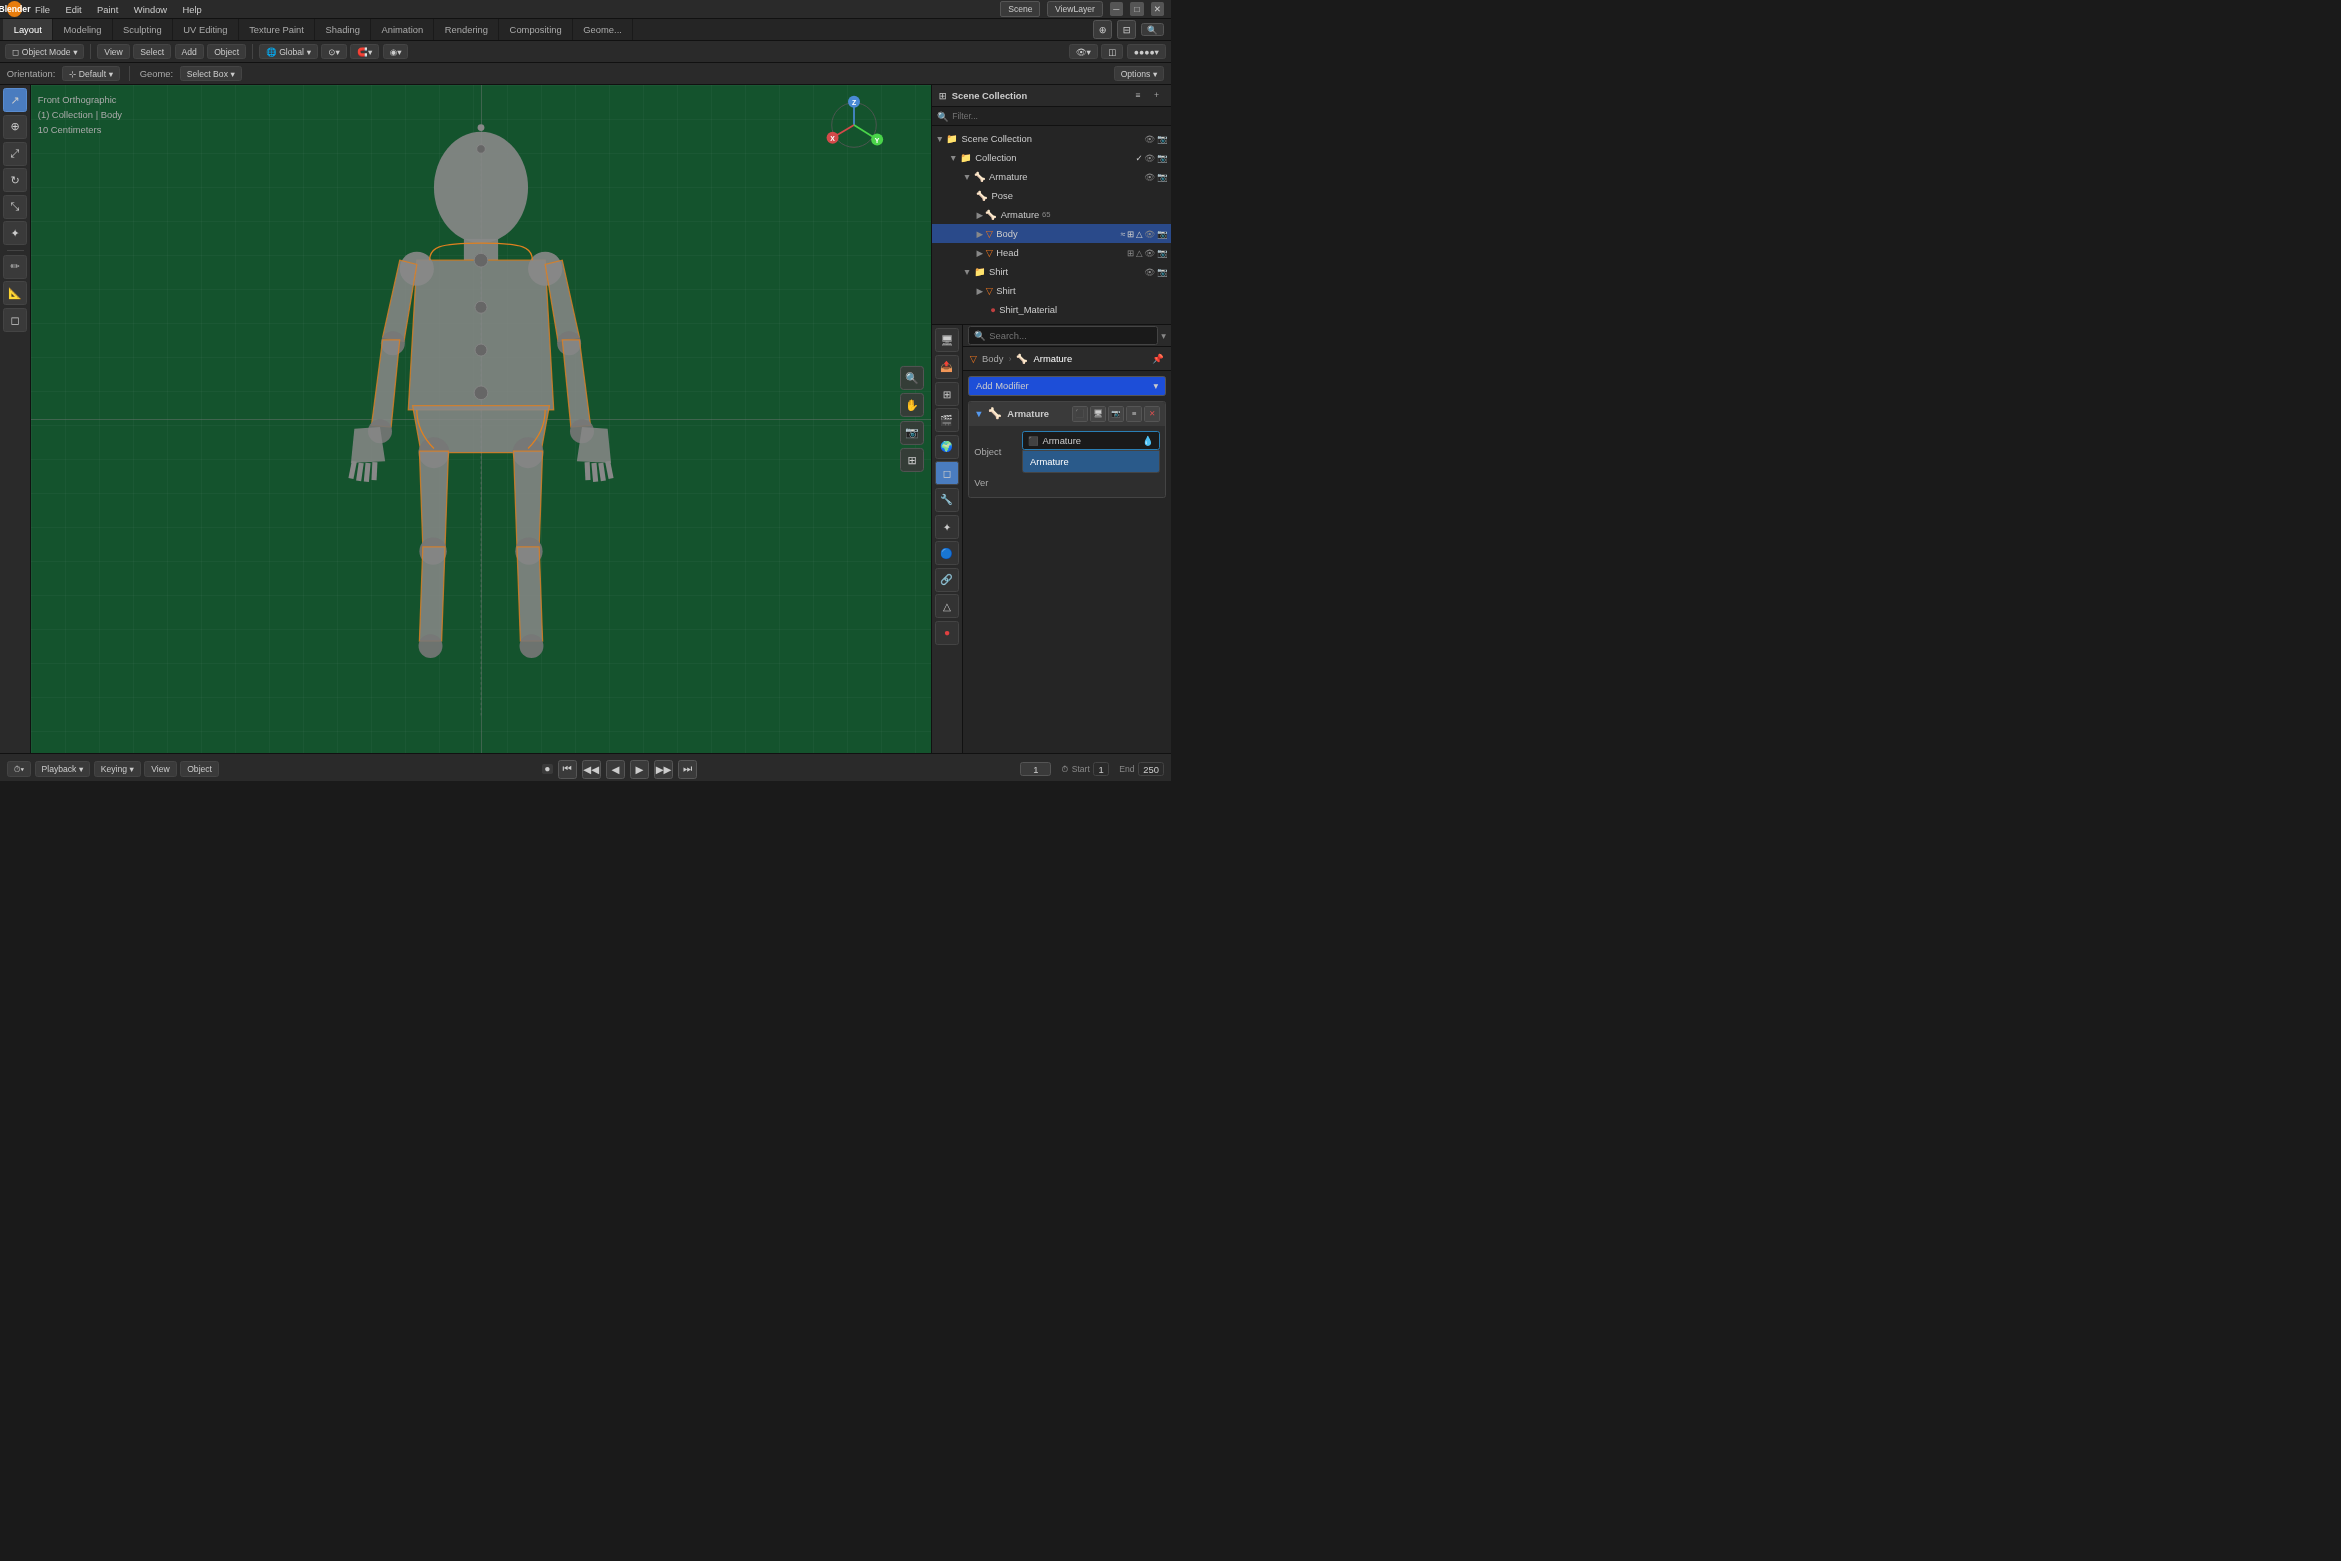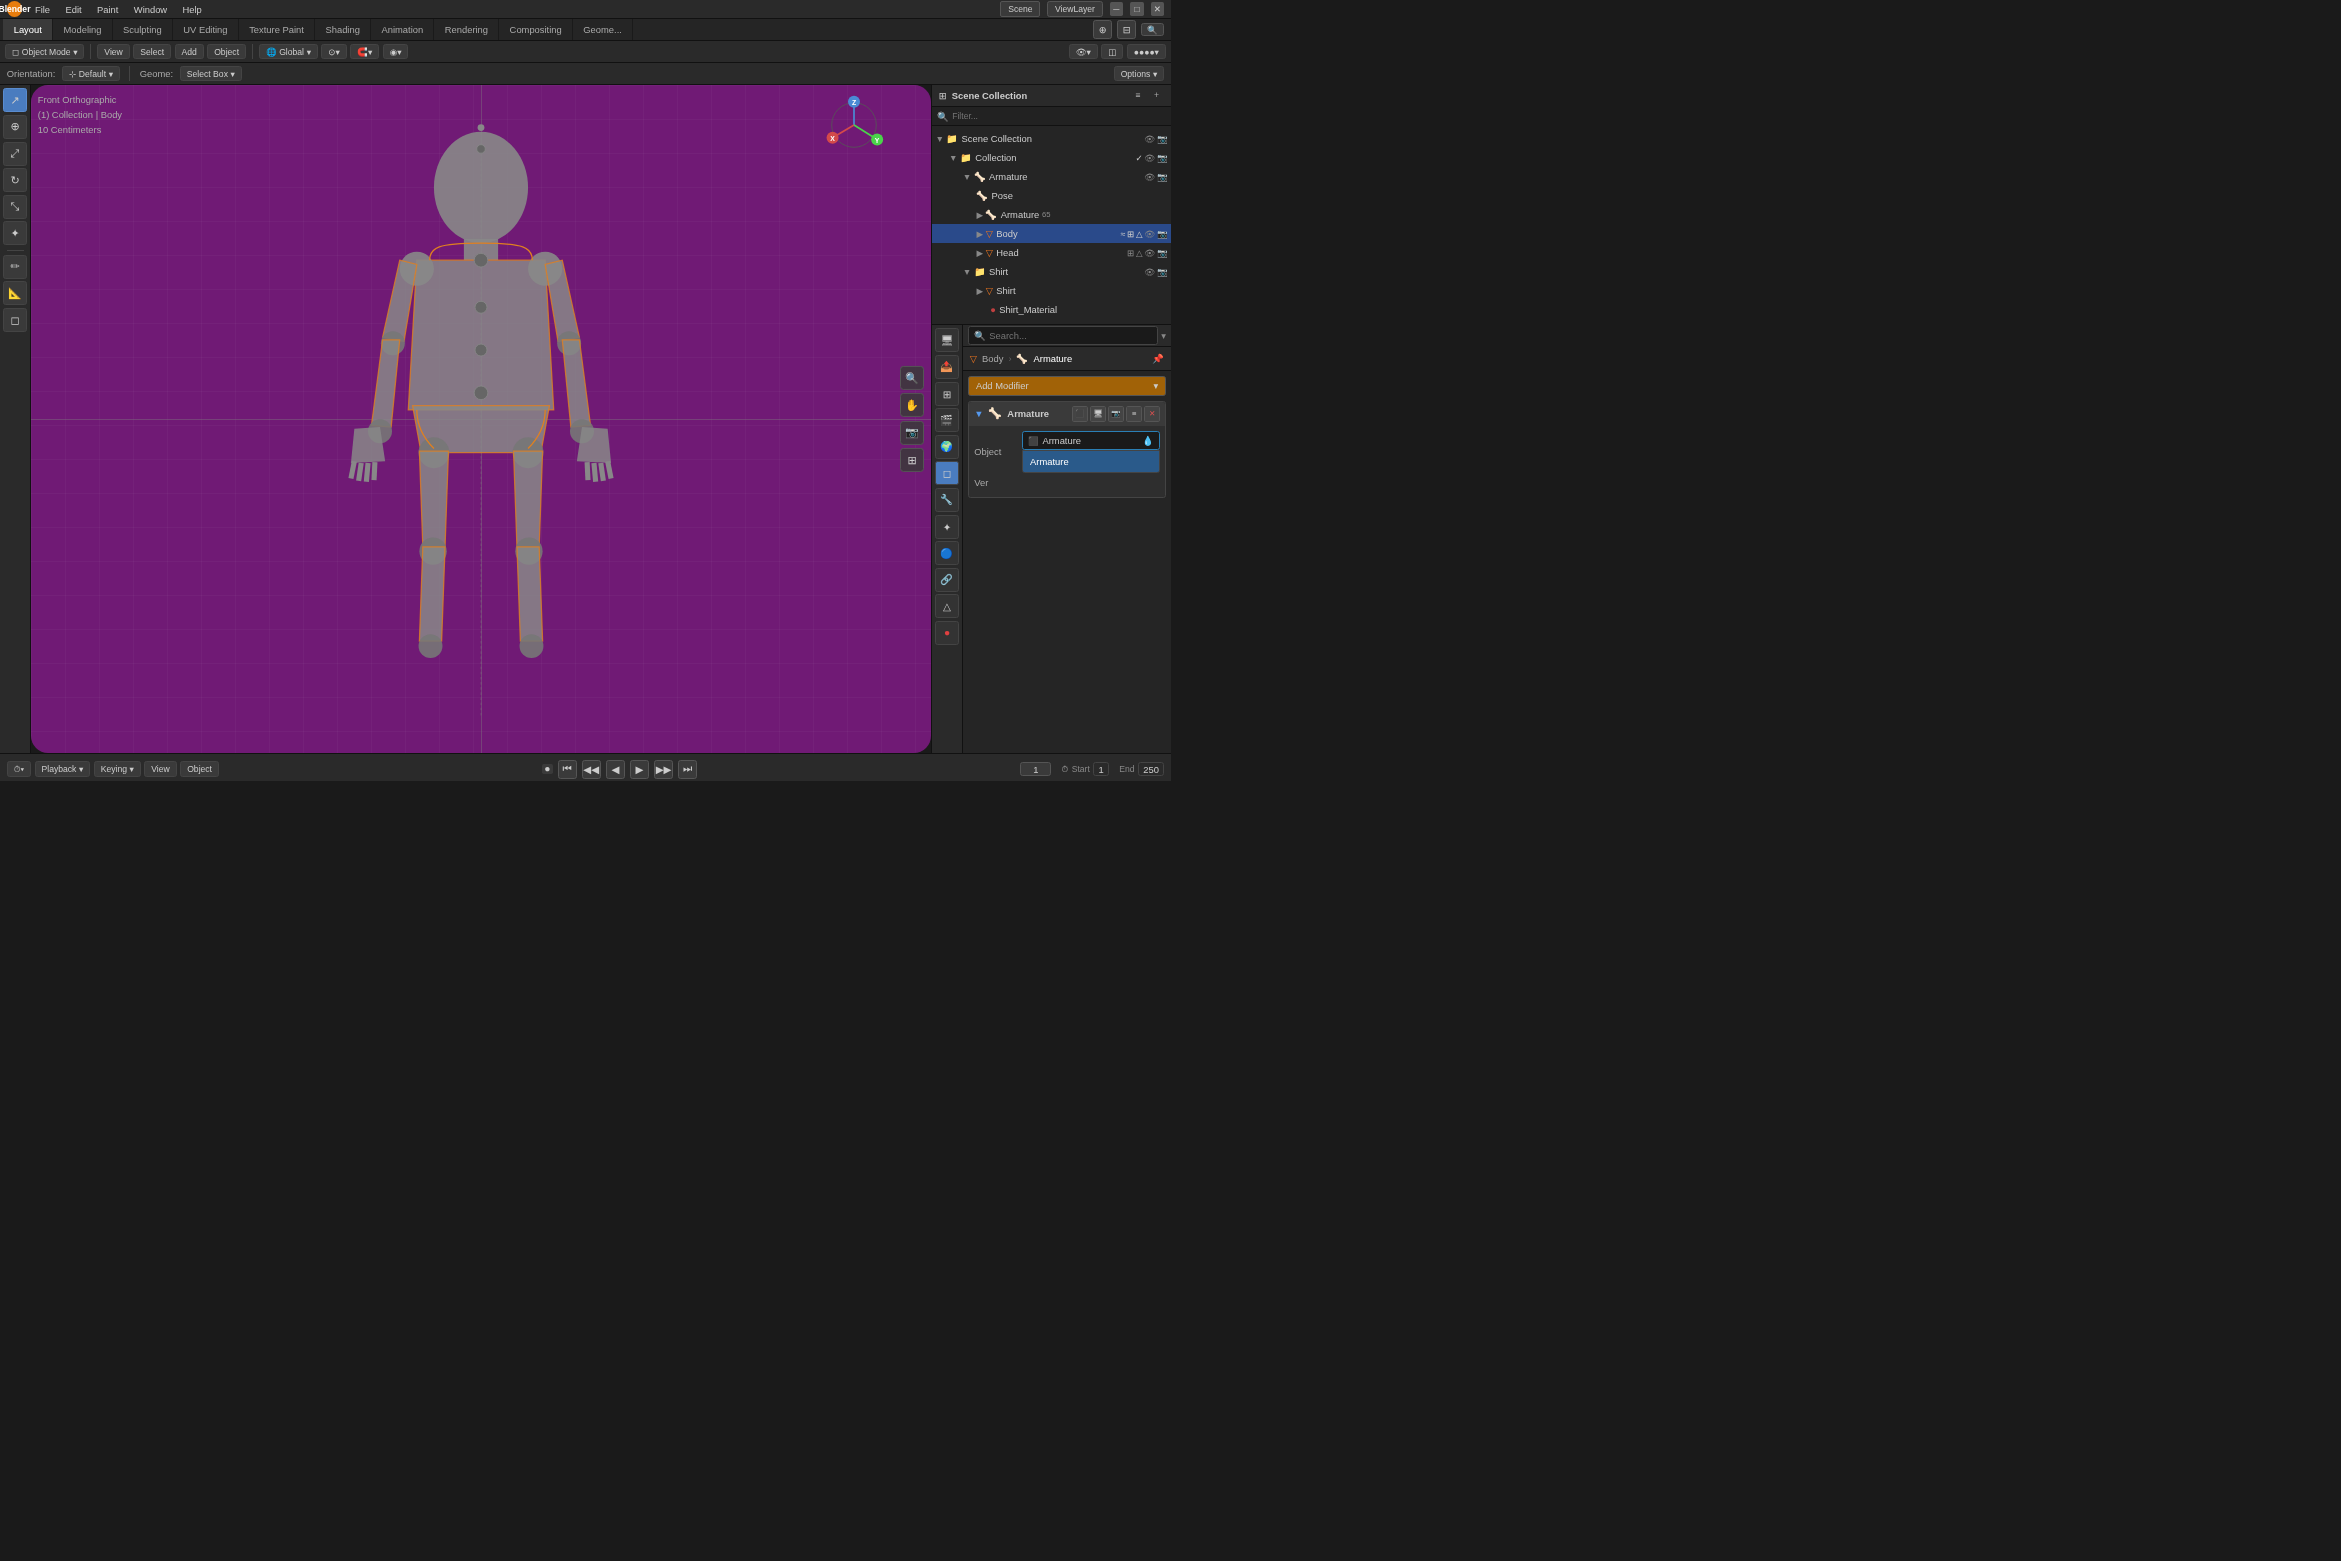--- a/index.html
+++ b/index.html
@@ -129,24 +129,23 @@
       display: flex; align-items: center; justify-content: center;
       cursor: pointer;
       color: #ccc;
       font-size: 11px;
     }
     .left-btn.active { background: #4a7cbf; border-color: #5a8ccf; }
 
     
     .viewport {
       flex: 1;
-      background: #701a75;
+      background: #14532d;
       position: relative;
       overflow: hidden;
-      border-radius: 17px;
     }
     .viewport-grid {
       position: absolute;
       top: 0; left: 0; right: 0; bottom: 0;
       background-image:
         linear-gradient(rgba(255,255,255,0.03) 0.9px, transparent 0.9px),
         linear-gradient(90deg, rgba(255,255,255,0.03) 0.9px, transparent 0.9px);
       background-size: 34px 34px;
     }
     .viewport-center-line-h {
@@ -283,21 +282,21 @@
       color: #ccc;
       font-size: 10.3px;
     }
     .props-tab-btn.active { background: #4a7cbf; }
     .breadcrumb-item { color: #aaa; font-size: 9.4px; cursor: pointer; }
     .breadcrumb-arrow { color: #666; font-size: 9.4px; }
     .breadcrumb-item.active { color: #fff; }
     .modifier-name { font-size: 9.4px; color: #ccc; font-weight: bold; }
 
     .add-modifier-btn {
-      background: #a16207;
+      background: #1d4ed8;
       border: 0.9px solid #555;
       color: #ccc;
       width: 100%;
       padding: 3.4px 6.8px;
       border-radius: 2.6px;
       cursor: pointer;
       font-size: 9.4px;
       display: flex;
       align-items: center;
       justify-content: space-between;

